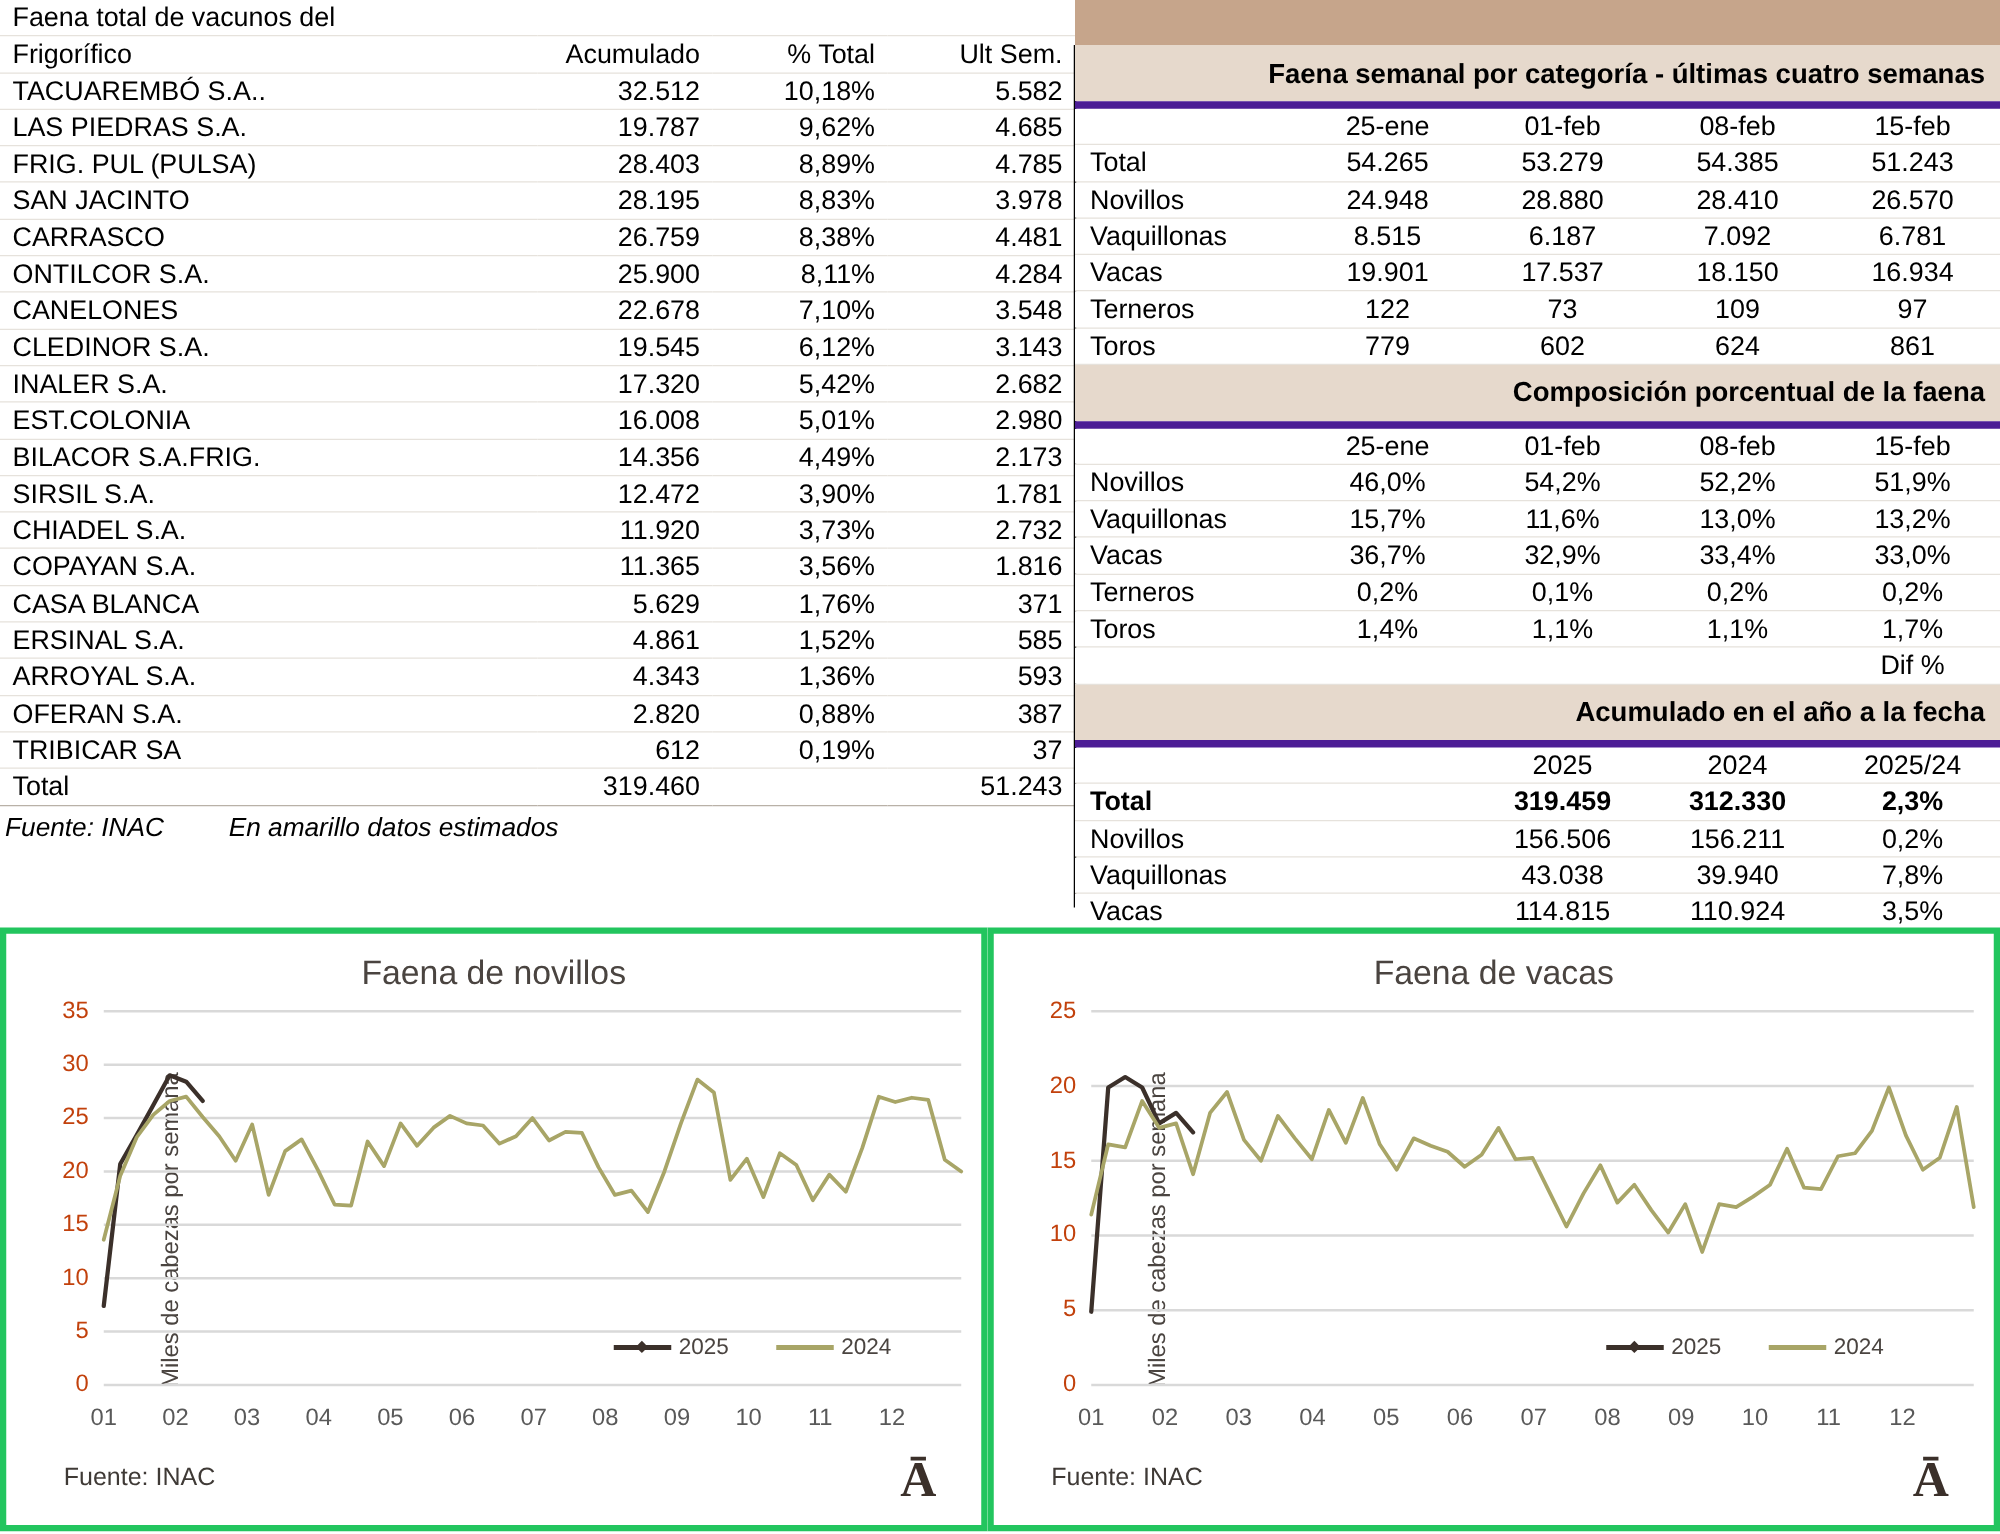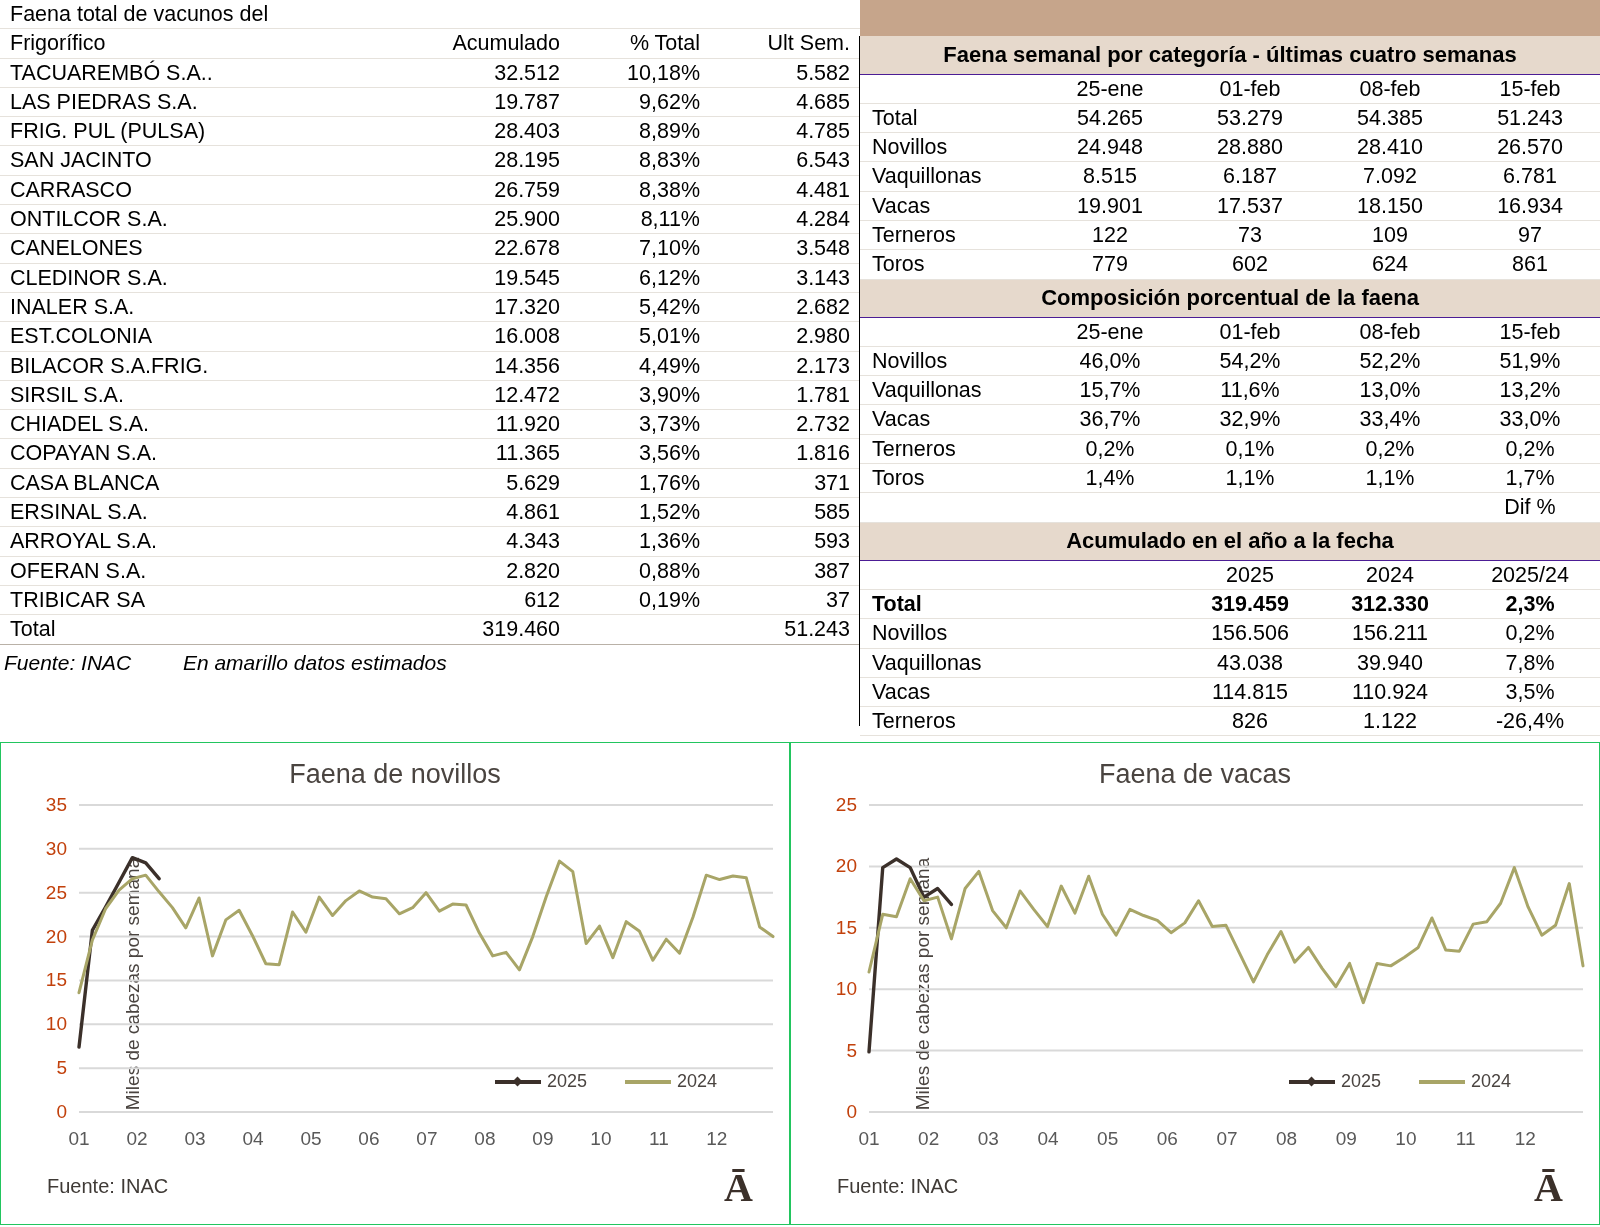--- a/index.html
+++ b/index.html
@@ -69,37 +69,37 @@
 
   
   .rt { border-collapse: collapse; width: 100%; table-layout: fixed; }
   .rt td {
     font-size: 21.5px; color: #000; padding: 0 12px;
     height: 28.3px; line-height:28.3px;
     border-bottom: 1px solid #e6e2dc;
     white-space: nowrap; overflow:hidden; background:#fff;
   }
   .rt td.sec {
-    background:#e6d9cc; font-weight:bold; text-align:center;
-    height: 38px; line-height:32px; font-size: 22px;
-    border-bottom: 1px solid #4c1d95;
+    background:#e6d9cc; font-weight:bold; text-align:right;
+    height: 48px; line-height:32px; font-size: 22px;
+    border-bottom: 6px solid #4c1d95;
   }
   .rt td.ctr { text-align:center; }
   .rt td.bold { font-weight:bold; }
   .rc-name { width: 180px; }
   .rc-v { width: 140px; }
 
   
   .charts-area {
     position:absolute; left:0; top:742px; width:1600px; height:485px;
     display:flex; flex-direction:row;
   }
   .chart-card {
     position: relative; background:#fff;
-    border: 1px solid #22c55e;
+    border: 5px solid #22c55e;
     height: 483px;
   }
   .chart-card.left { width: 790px; }
   .chart-card.right { width: 810px; }
 
   .chart-title {
     position:absolute; top: 16px; left:0; right:0; text-align:center;
     font-size: 27px; color: #4a4440; font-weight: normal;
   }
   .y-axis-title {
@@ -187,21 +187,21 @@
             <tr>
               <td>FRIG. PUL (PULSA)</td>
               <td class="num">28.403</td>
               <td class="num">8,89%</td>
               <td class="num">4.785</td>
             </tr>
             <tr>
               <td>SAN JACINTO</td>
               <td class="num">28.195</td>
               <td class="num">8,83%</td>
-              <td class="num">6.543</td>
+              <td class="num">3.978</td>
             </tr>
             <tr>
               <td>CARRASCO</td>
               <td class="num">26.759</td>
               <td class="num">8,38%</td>
               <td class="num">4.481</td>
             </tr>
             <tr>
               <td>ONTILCOR S.A.</td>
               <td class="num">25.900</td>

